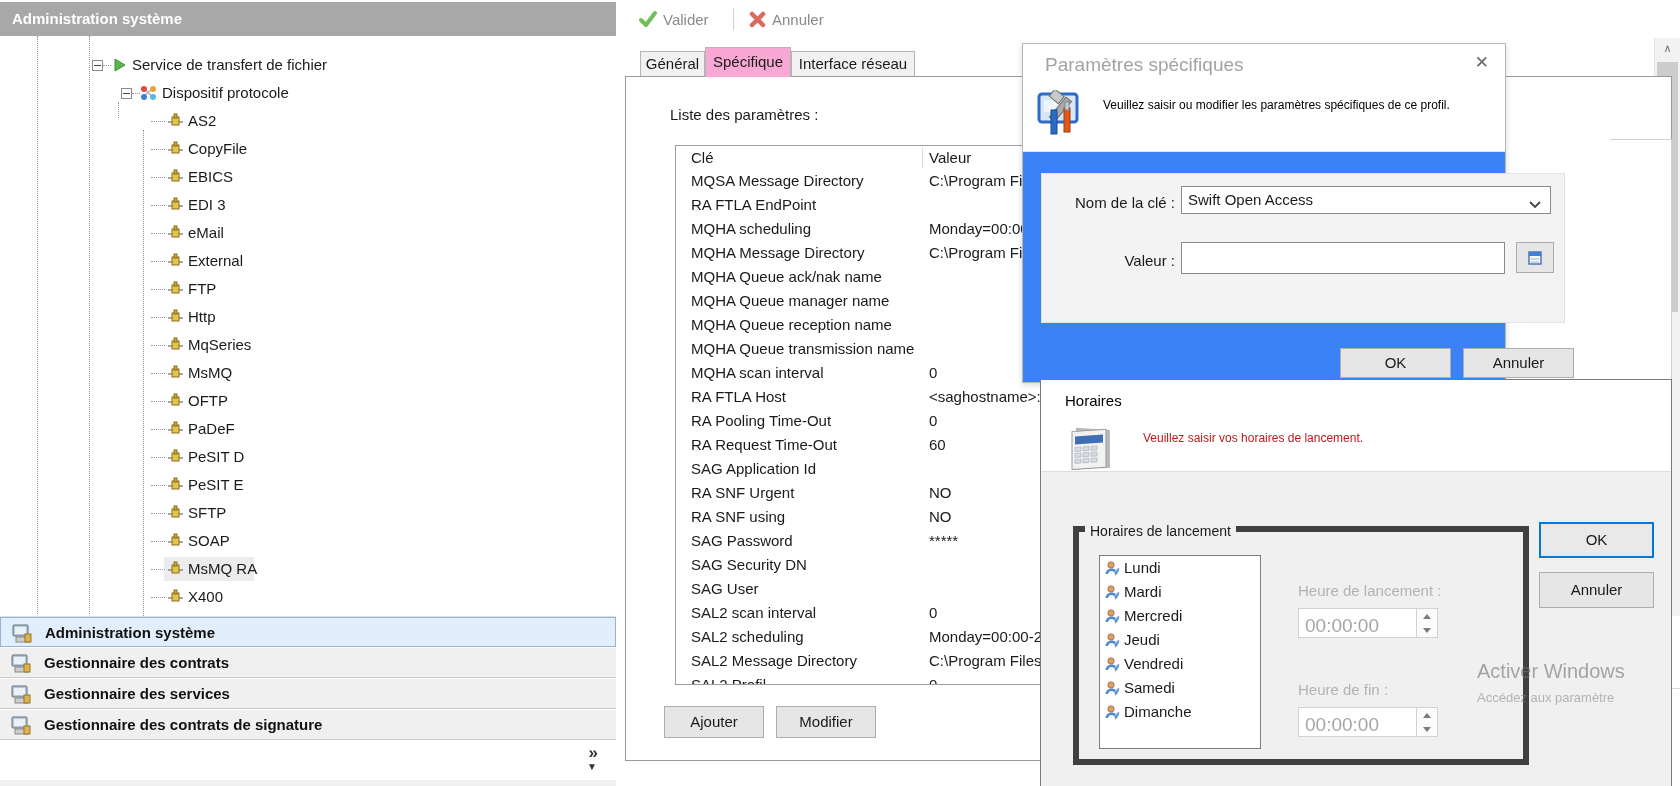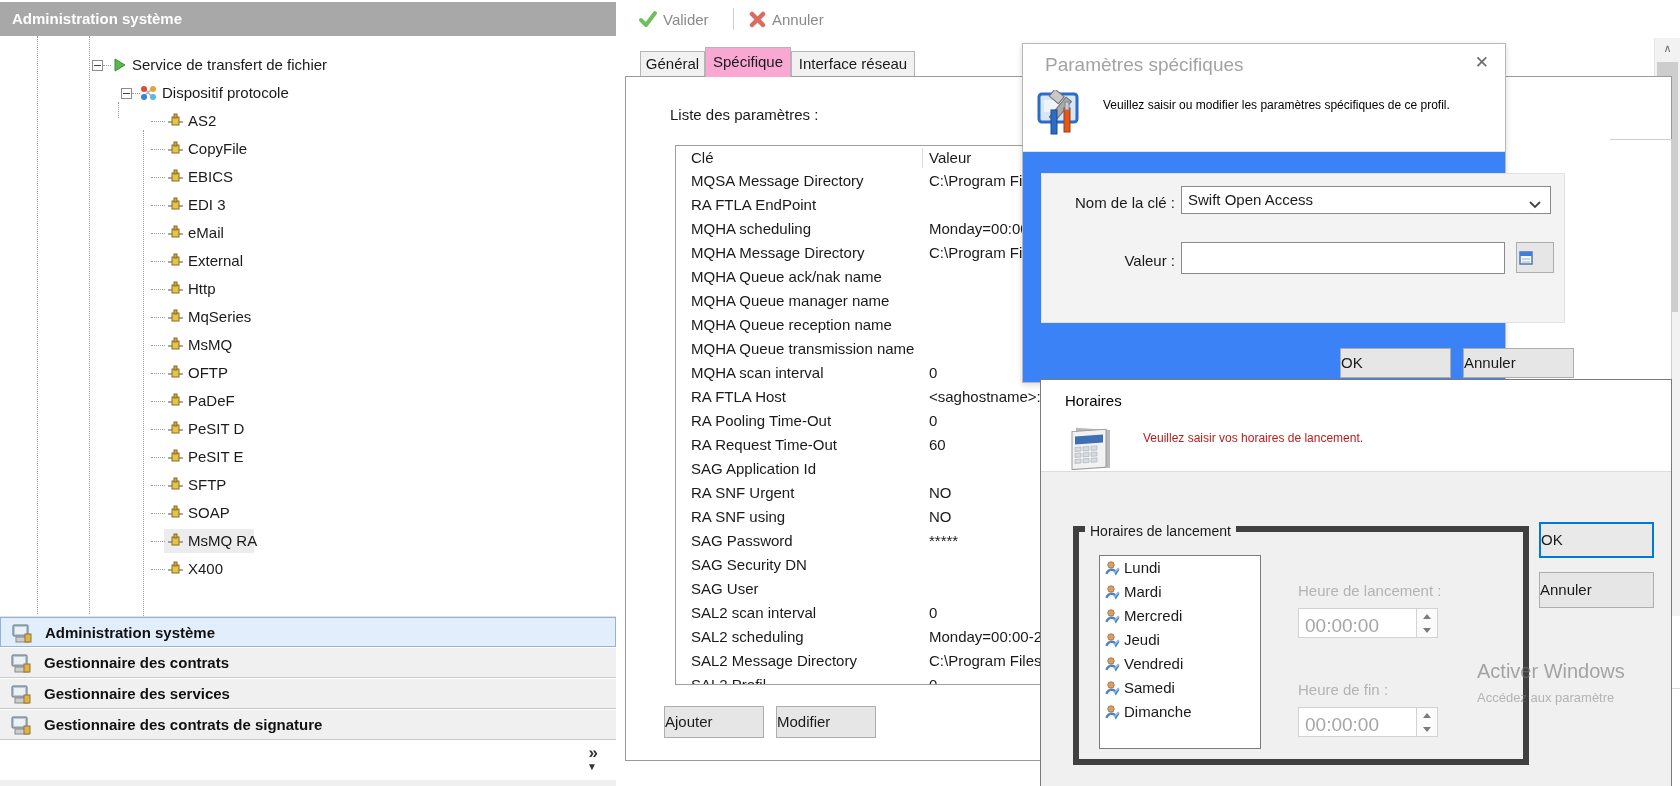--- a/index.html
+++ b/index.html
@@ -64,21 +64,21 @@
   .list-label{position:absolute;left:670px;top:106px;font-size:15px;z-index:1;}
   .ptable{position:absolute;left:675px;top:145px;width:374px;height:540px;background:#fff;border:1px solid #9e9e9e;
           box-sizing:border-box;overflow:hidden;z-index:1;}
   .phead{position:relative;height:24px;font-size:15px;text-align:right;}
   .phead .hk{position:absolute;left:15px;top:3px;}
   .phead .hv{position:absolute;left:253px;top:3px;}
   .phead .hsep{position:absolute;left:246px;top:2px;height:20px;border-left:1px solid #dadada;}
   .trow{position:relative;height:24px;font-size:15px;white-space:nowrap;}
   .trow .tkey{position:absolute;left:15px;top:2px;width:230px;overflow:hidden;}
   .trow .tval{position:absolute;left:253px;top:2px;width:118px;overflow:hidden;}
-  .btn{background:#e6e6e6;border:1px solid #adadad;font-size:15px;color:#1a1a1a;text-align:left;box-sizing:border-box;
+  .btn{background:#e6e6e6;border:1px solid #adadad;font-size:15px;color:#1a1a1a;text-align:center;box-sizing:border-box;
        font-family:"Liberation Sans",sans-serif;}
   .btn-ajouter{position:absolute;left:664px;top:706px;width:100px;height:32px;line-height:30px;z-index:1;}
   .btn-modifier{position:absolute;left:776px;top:706px;width:100px;height:32px;line-height:30px;z-index:1;}
   .panel-line-h{position:absolute;left:1610px;top:139px;width:62px;height:0;border-top:1px solid #cfcfcf;z-index:1;}
   .panel-line-v{position:absolute;left:1671px;top:139px;height:240px;width:0;border-left:1px solid #cfcfcf;z-index:1;}
   .panel-line-h2{position:absolute;left:1672px;top:688px;width:8px;border-top:1px solid #d9d9d9;z-index:1;}
   
   .dlg1{position:absolute;left:1022px;top:43px;width:484px;height:340px;background:#3b82f6;border:1px solid #b8b8b8;
         box-sizing:border-box;z-index:10;box-shadow:0 2px 6px rgba(0,0,0,.15);}
   .dlg1-head{position:relative;height:107px;background:#fff;border-bottom:1px solid #e0e0e0;}
@@ -239,20 +239,32 @@
           <span class="stub"></span>
 
           <span class="ticon icon-plug">
             <svg width="17" height="16">
               <line x1="1" y1="9" x2="16" y2="9" stroke="#8a8a8a" stroke-width="1.5"></line>
               <rect x="5" y="4" width="7" height="8" fill="#e5c44a" stroke="#8a6d1f" stroke-width="1"></rect>
               <rect x="7" y="1" width="3" height="4" fill="#c9a83c" stroke="#8a6d1f" stroke-width="1"></rect>
             </svg>
           </span>
           <span class="tlabel">External</span>
+        </div>
+        <div class="tree-row level-2 type-plug">
+          <span class="stub"></span>
+
+          <span class="ticon icon-plug">
+            <svg width="17" height="16">
+              <line x1="1" y1="9" x2="16" y2="9" stroke="#8a8a8a" stroke-width="1.5"></line>
+              <rect x="5" y="4" width="7" height="8" fill="#e5c44a" stroke="#8a6d1f" stroke-width="1"></rect>
+              <rect x="7" y="1" width="3" height="4" fill="#c9a83c" stroke="#8a6d1f" stroke-width="1"></rect>
+            </svg>
+          </span>
+          <span class="tlabel">FTP</span>
         </div>
         <div class="tree-row level-2 type-plug">
           <span class="stub"></span>
 
           <span class="ticon icon-plug">
             <svg width="17" height="16">
               <line x1="1" y1="9" x2="16" y2="9" stroke="#8a8a8a" stroke-width="1.5"></line>
               <rect x="5" y="4" width="7" height="8" fill="#e5c44a" stroke="#8a6d1f" stroke-width="1"></rect>
               <rect x="7" y="1" width="3" height="4" fill="#c9a83c" stroke="#8a6d1f" stroke-width="1"></rect>
             </svg>

